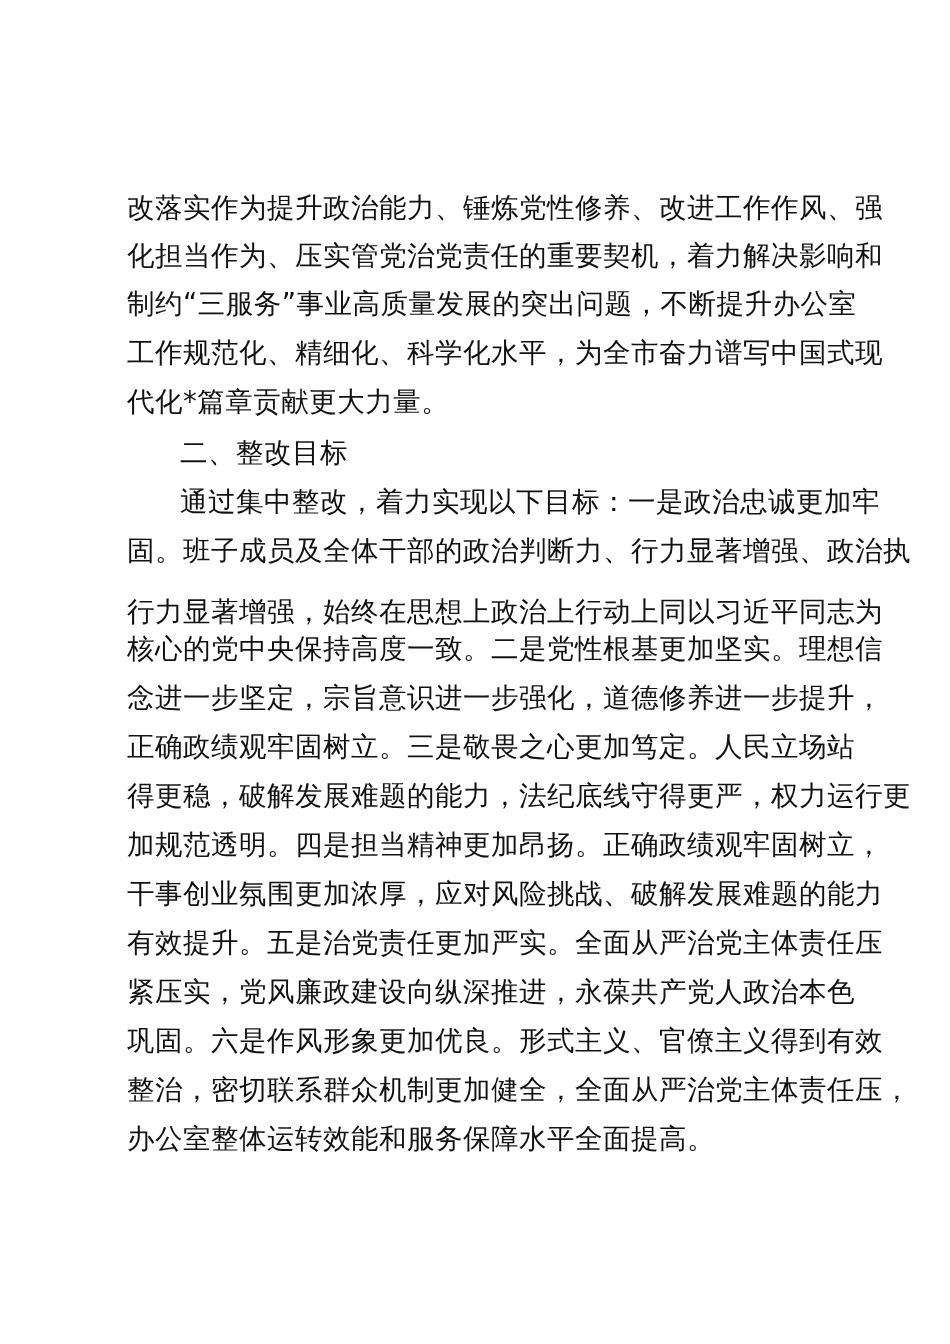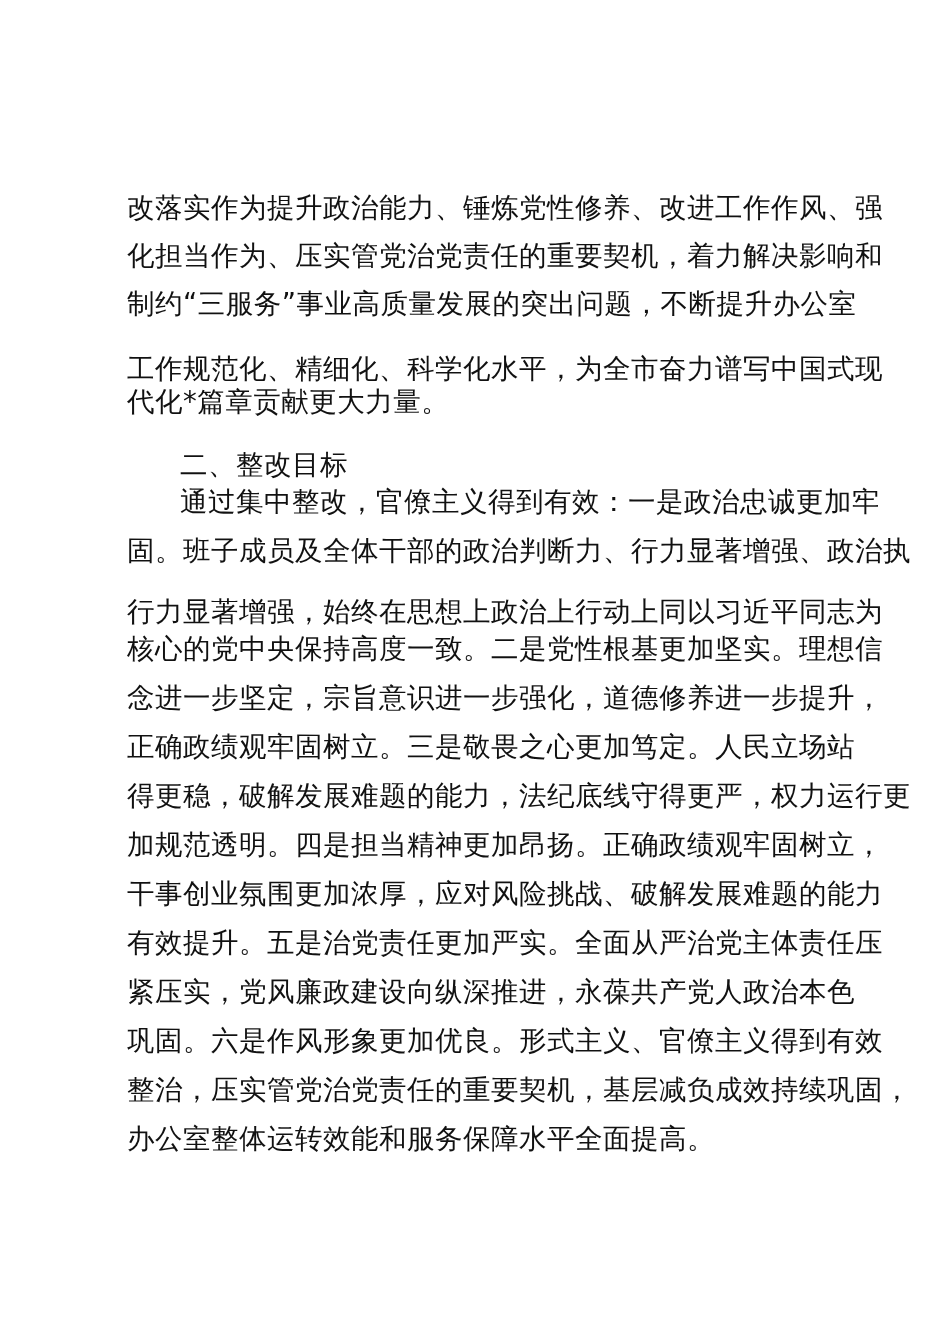--- a/index.html
+++ b/index.html
@@ -25,35 +25,35 @@
     .line.indent { left: 180px; width: 653px; }
   </style>
 </head>
 <body>
 
 <div class="page">
   <div>
     <div class="line" style="top:187px">改落实作为提升政治能力、锤炼党性修养、改进工作作风、强</div>
     <div class="line" style="top:235px">化担当作为、压实管党治党责任的重要契机，着力解决影响和</div>
     <div class="line" style="top:283px">制约“三服务”事业高质量发展的突出问题，不断提升办公室</div>
-    <div class="line" style="top:348px">工作规范化、精细化、科学化水平，为全市奋力谱写中国式现</div>
+    <div class="line" style="top:332px">工作规范化、精细化、科学化水平，为全市奋力谱写中国式现</div>
     <div class="line last" style="top:381px">代化*篇章贡献更大力量。</div>
   </div>
 
-  <div class="line indent last" style="top:444px">二、整改目标</div>
+  <div class="line indent last" style="top:432px">二、整改目标</div>
 
   <div>
-    <div class="line indent" style="top:481px">通过集中整改，官僚主义得到有效：一是政治忠诚更加牢</div>
+    <div class="line indent" style="top:481px">通过集中整改，着力实现以下目标：一是政治忠诚更加牢</div>
     <div class="line" style="top:530px">固。班子成员及全体干部的政治判断力、行力显著增强、政治执</div>
     <div class="line" style="top:591px">行力显著增强，始终在思想上政治上行动上同以习近平同志为</div>
     <div class="line" style="top:628px">核心的党中央保持高度一致。二是党性根基更加坚实。理想信</div>
     <div class="line" style="top:677px">念进一步坚定，宗旨意识进一步强化，道德修养进一步提升，</div>
     <div class="line" style="top:726px">正确政绩观牢固树立。三是敬畏之心更加笃定。人民立场站</div>
     <div class="line" style="top:775px">得更稳，破解发展难题的能力，法纪底线守得更严，权力运行更</div>
     <div class="line" style="top:824px">加规范透明。四是担当精神更加昂扬。正确政绩观牢固树立，</div>
     <div class="line" style="top:873px">干事创业氛围更加浓厚，应对风险挑战、破解发展难题的能力</div>
     <div class="line" style="top:922px">有效提升。五是治党责任更加严实。全面从严治党主体责任压</div>
     <div class="line" style="top:971px">紧压实，党风廉政建设向纵深推进，永葆共产党人政治本色</div>
     <div class="line" style="top:1020px">巩固。六是作风形象更加优良。形式主义、官僚主义得到有效</div>
-    <div class="line" style="top:1069px">整治，压实管党治党责任的重要契机，基层减负成效持续巩固，</div>
+    <div class="line" style="top:1069px">整治，密切联系群众机制更加健全，全面从严治党主体责任压，</div>
     <div class="line last" style="top:1118px">办公室整体运转效能和服务保障水平全面提高。</div>
   </div>
 </div>
 
 </body></html>

